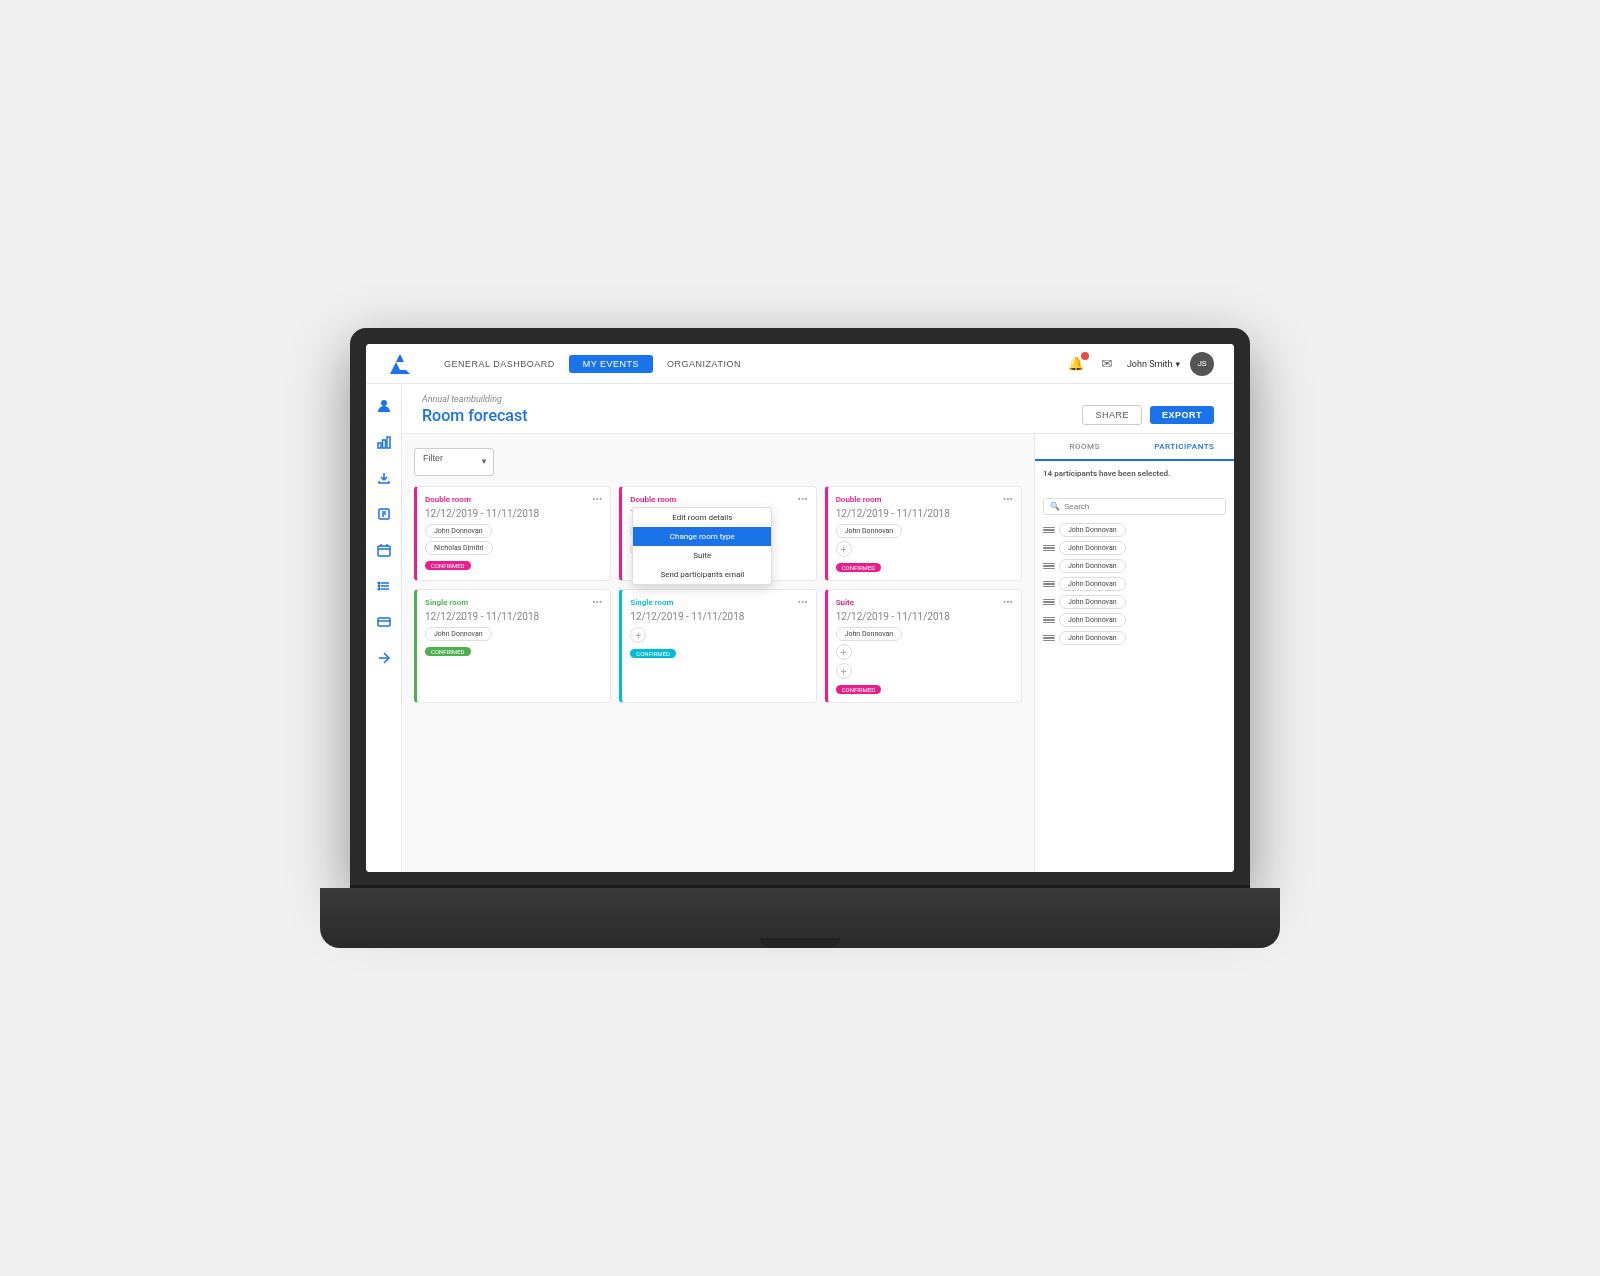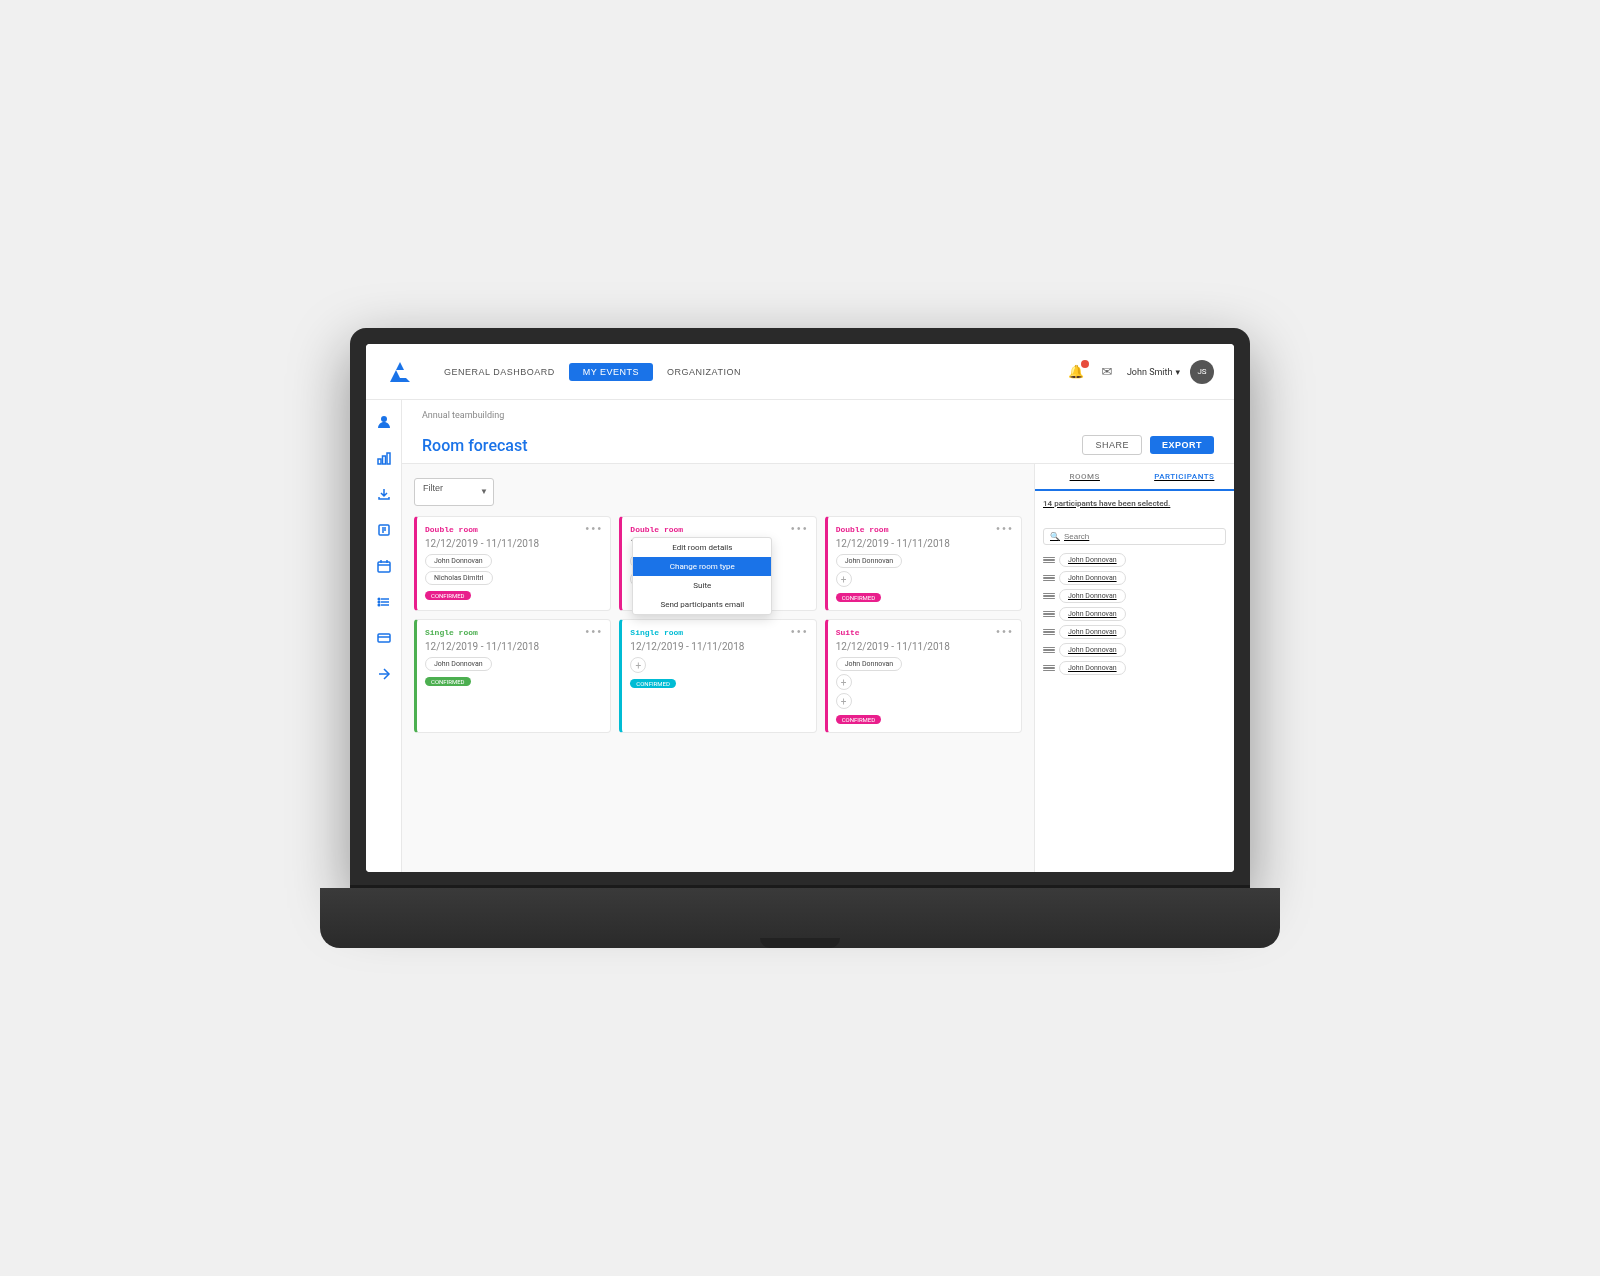--- a/index.html
+++ b/index.html
@@ -55,21 +55,21 @@
       width: 80px;
       height: 10px;
       background: #222;
       border-radius: 0 0 10px 10px;
     }
 
     
     .app-header {
       display: flex;
       align-items: center;
-      height: 56px;
+      height: 40px;
       background: #fff;
       border-bottom: 1px solid #e8e8e8;
       padding: 0 20px;
       flex-shrink: 0;
     }
     .app-logo {
       width: 28px;
       height: 28px;
       margin-right: 16px;
     }
@@ -176,21 +176,22 @@
     .page-header {
       padding: 10px 20px 8px;
       border-bottom: 1px solid #e8e8e8;
       display: flex;
       align-items: flex-end;
       justify-content: space-between;
     }
     .breadcrumb {
       font-size: 9px;
       color: #888;
-      margin-bottom: 16px;
+      margin-bottom: 2px;
+      font-style: italic;
     }
     .page-title {
       font-size: 16px;
       color: #1a73e8;
       font-weight: 500;
     }
     .page-actions {
       display: flex;
       gap: 8px;
       align-items: center;
@@ -279,21 +280,20 @@
     .room-card.pink { border-left-color: #e91e8c; }
     .room-card.teal { border-left-color: #00bcd4; }
     .room-card.green { border-left-color: #4caf50; }
     .room-card.magenta { border-left-color: #e91e8c; }
 
     .room-card-header {
       display: flex;
       justify-content: space-between;
       align-items: flex-start;
       margin-bottom: 3px;
-      font-family: Liberation Mono, monospace;
     }
     .room-type {
       font-size: 8px;
       font-weight: 600;
       color: #e91e8c;
     }
     .room-type.teal { color: #00bcd4; }
     .room-type.green { color: #4caf50; }
     .room-dots {
       font-size: 10px;
@@ -367,21 +367,20 @@
     }
 
     
     .right-panel {
       width: 200px;
       border-left: 1px solid #e8e8e8;
       display: flex;
       flex-direction: column;
       background: white;
       flex-shrink: 0;
-      text-decoration: underline;
     }
     .panel-tabs {
       display: flex;
       border-bottom: 2px solid #1a73e8;
     }
     .panel-tab {
       flex: 1;
       padding: 8px 4px;
       font-size: 8px;
       text-align: center;

